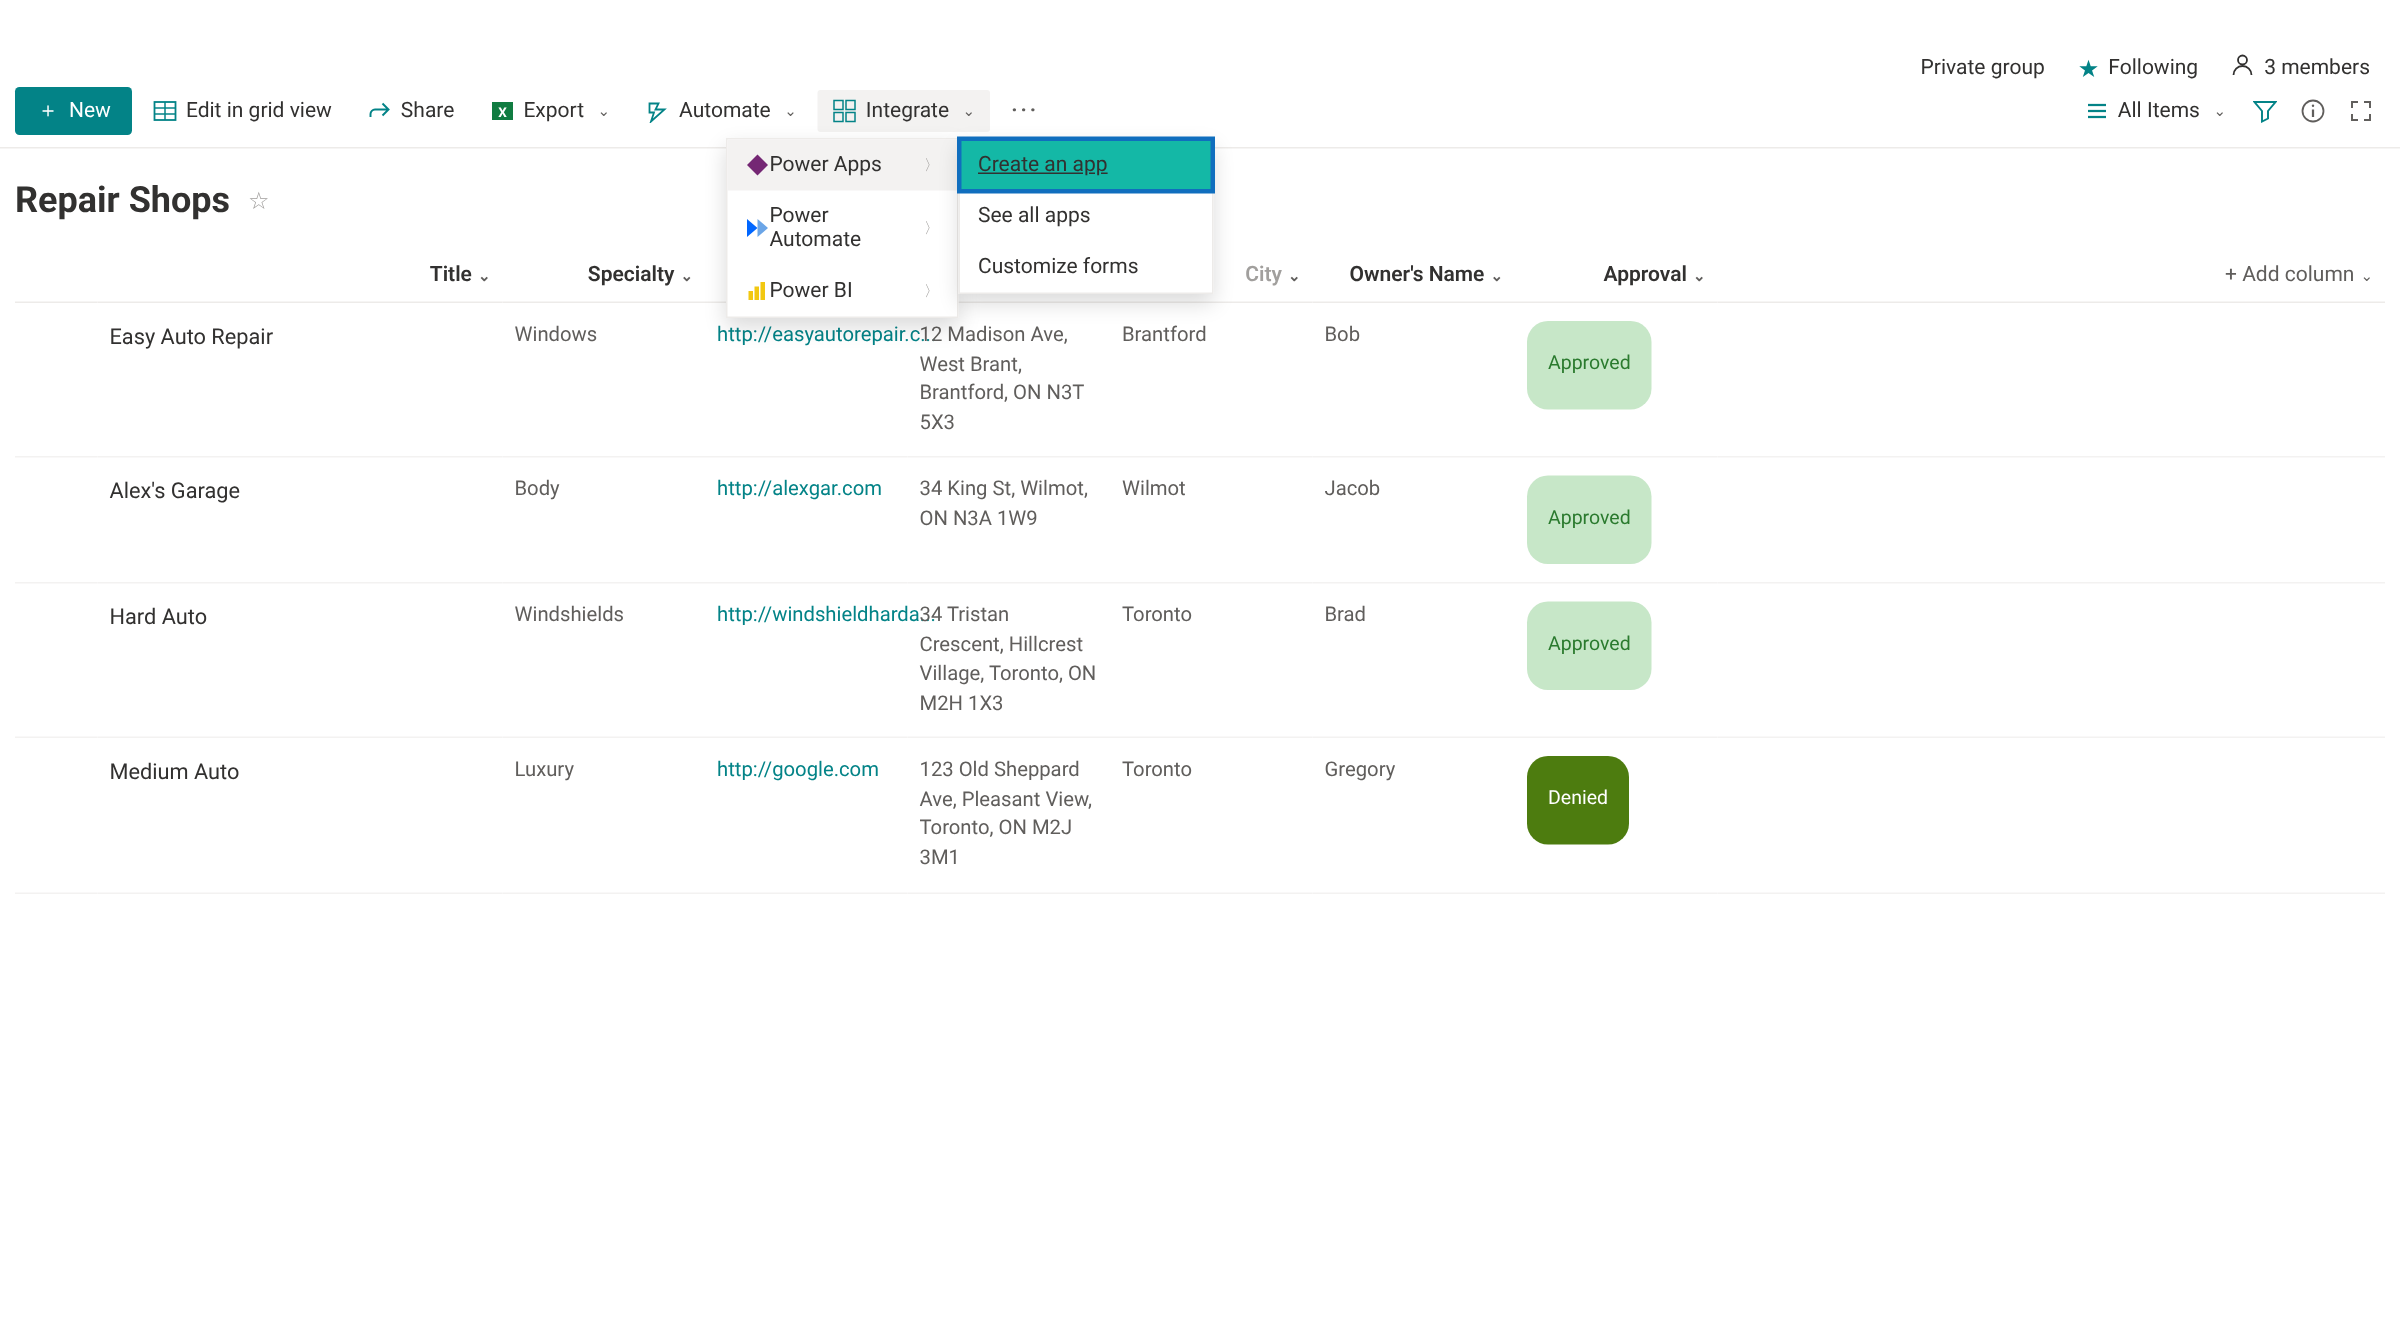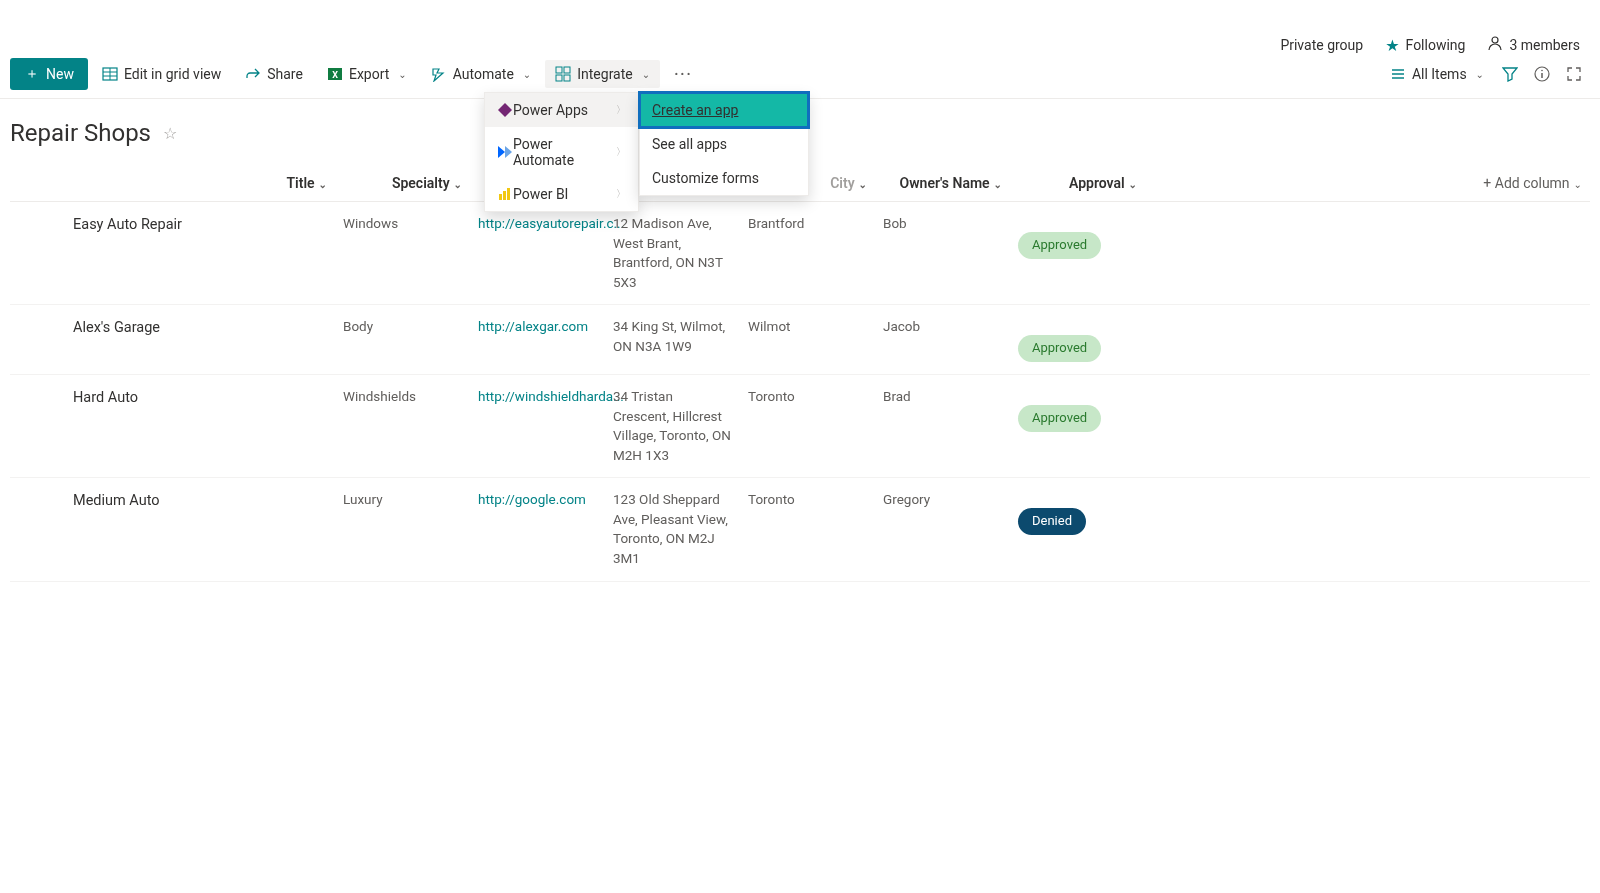--- a/index.html
+++ b/index.html
@@ -130,21 +130,21 @@
 
 
 .list-header {
   display: flex;
   align-items: center;
   gap: 12px;
   padding: 0 10px 18px 10px;
 }
 .list-title {
   font-size: 24px;
-  font-weight: 400;
+  font-weight: 700;
   color: #323130;
 }
 .fav-icon { color: #a19f9d; font-size: 16px; cursor: pointer; }
 
 
 .table-wrap { padding: 0 10px; }
 table { width: 100%; border-collapse: collapse; table-layout: fixed; }
 th {
   text-align: right;
   font-weight: 600;
@@ -162,27 +162,26 @@
   vertical-align: top;
   font-size: 13.5px;
   color: #605e5c;
   border-bottom: 1px solid #f3f2f1;
   line-height: 1.45;
 }
 td.title-cell { color: #323130; font-size: 14.5px; font-weight: 400; }
 td a { color: #038387; text-decoration: none; }
 .badge {
   display: inline-block;
-  padding: 4px 14px;
+  padding: 20px 14px;
   border-radius: 14px;
   font-size: 13px;
-  margin-top: 18px;
 }
 .badge.approved { background: #c7e7c8; color: #2a7a2e; }
-.badge.denied { background: #0c4a6e; color: #fff; }
+.badge.denied { background: #4d7c0f; color: #fff; }
 .addr { max-width: 130px; }
 
 
 col.sel { width: 55px; }
 col.title { width: 270px; }
 col.spec { width: 135px; }
 col.web { width: 135px; }
 col.addr { width: 135px; }
 col.city { width: 135px; }
 col.owner { width: 135px; }

